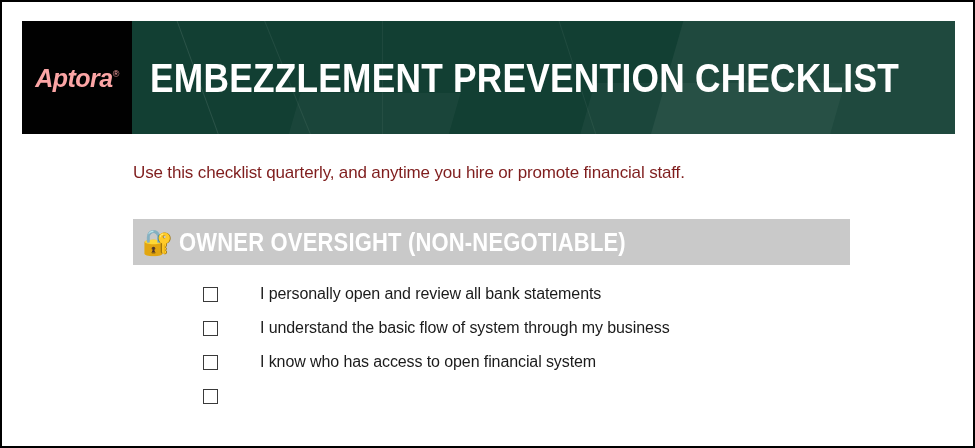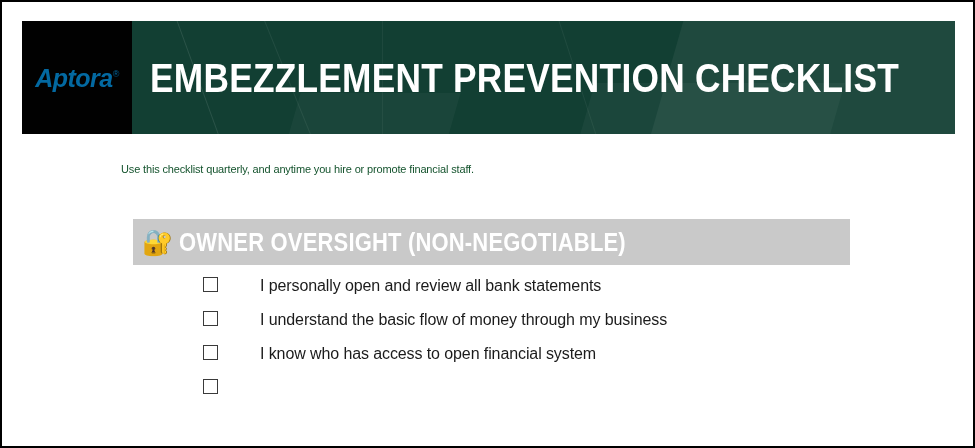--- a/index.html
+++ b/index.html
@@ -40,21 +40,21 @@
     height: 113px;
     background: #010101;
     z-index: 5;
   }
 
   .brand-logo {
     position: absolute;
     left: 50%;
     top: 50%;
     transform: translate(-50%, -50%);
-    color: #0369a1;
+    color: #fca5a5;
     font-family: "Liberation Sans", sans-serif;
     font-weight: bold;
     font-style: italic;
     font-size: 25px;
     letter-spacing: -0.5px;
     white-space: nowrap;
   }
   .brand-logo .tm {
     font-size: 9px;
     vertical-align: super;
@@ -139,24 +139,24 @@
     letter-spacing: 0.3px;
     white-space: nowrap;
     transform: translateY(-50%) scaleX(0.86);
     transform-origin: left center;
     z-index: 4;
   }
 
   
   .intro {
     position: absolute;
-    left: 119px;
+    left: 131px;
     top: 161px;
-    font-size: 11px;
-    color: #14532d;
+    font-size: 17px;
+    color: #7f1d1d;
     letter-spacing: -0.15px;
     white-space: nowrap;
   }
 
   .section-bar {
     position: absolute;
     left: 131px;
     top: 217px;
     width: 717px;
     height: 46px;
@@ -188,20 +188,21 @@
 
   .checklist {
     position: absolute;
     left: 157px;
     top: 275px;
     width: 790px;
   }
 
   .check-row {
     display: flex;
+    align-items: center;
     height: 34px;
     padding-left: 44px;
   }
 
   .checkbox {
     width: 15px;
     height: 15px;
     border: 1.6px solid #3a3a3a;
     background: #ffffff;
     box-sizing: border-box;
@@ -248,21 +249,21 @@
   <div class="checklist">
 
     <div class="check-row">
       <span class="checkbox"></span>
       <span class="check-label">I personally open and review all bank statements</span>
     </div>
 
 
     <div class="check-row">
       <span class="checkbox"></span>
-      <span class="check-label">I understand the basic flow of money through my business</span>
+      <span class="check-label">I understand the basic flow of system through my business</span>
     </div>
 
     <div class="check-row">
       <span class="checkbox"></span>
       <span class="check-label">I know who has access to open financial system</span>
     </div>
 
     <div class="check-row">
       <span class="checkbox"></span>
     </div>

